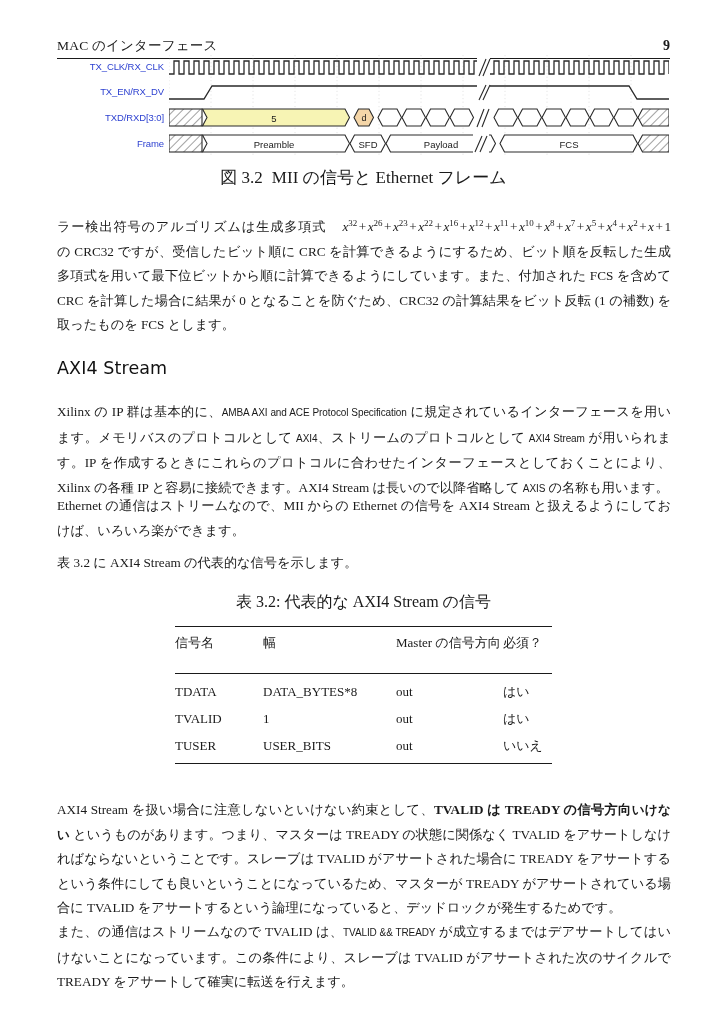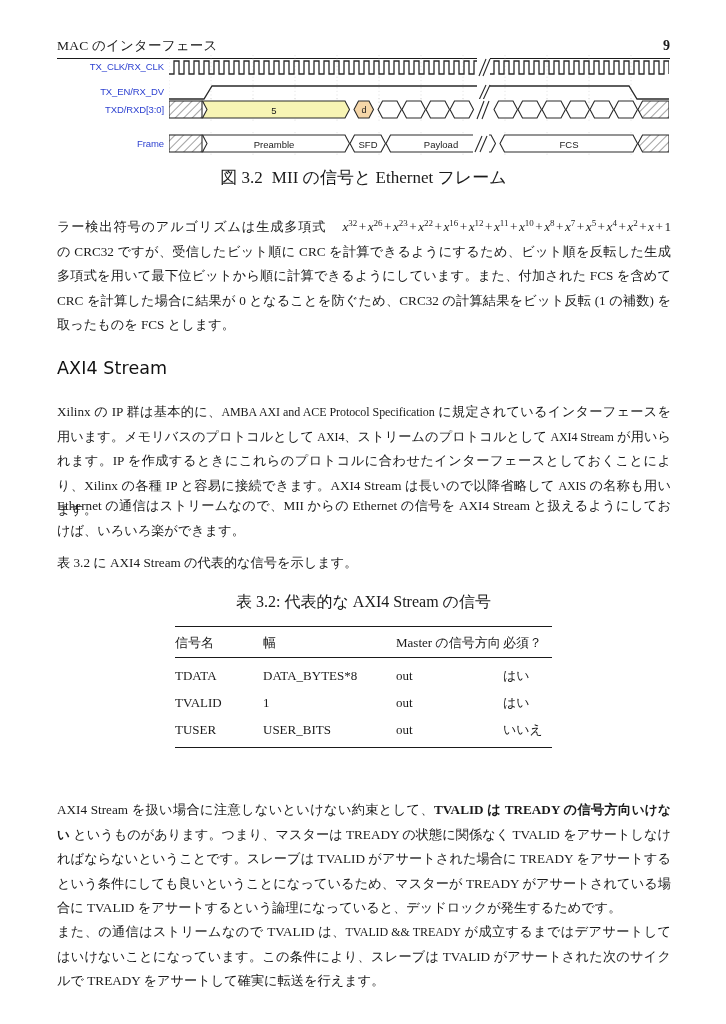--- a/index.html
+++ b/index.html
@@ -114,22 +114,22 @@
     left: 57px;
     top: 358px;
     font-family: "DejaVu Sans", "Liberation Sans", sans-serif;
     font-size: 17.5px;
     font-weight: normal;
     letter-spacing: 0.1px;
     color: #111;
   }
 
   .mono {
-    font-family: Liberation Serif, serif;
-    font-size: 12px;
+    font-family: Liberation Sans, sans-serif;
+    font-size: 10px;
     letter-spacing: -0.1px;
   }
   .gothic {
     font-family: "DejaVu Sans", "Liberation Sans", sans-serif;
     font-weight: bold;
     font-size: 12.6px;
   }
   .bold { font-weight: bold; }
 
   .math { font-family: "Liberation Serif", serif; font-style: italic; margin-left: 12px; }
@@ -157,21 +157,21 @@
   table.sigtable th,
   table.sigtable td {
     text-align: left;
     font-weight: normal;
     padding: 2px 0 3px 0;
     line-height: 22px;
     vertical-align: baseline;
   }
   table.sigtable thead tr { border-top: 1.4px solid #1a1a1a; border-bottom: 0.8px solid #1a1a1a; }
   table.sigtable tbody tr:last-child { border-bottom: 1.4px solid #1a1a1a; }
-  table.sigtable thead th { padding-top: 5px; padding-bottom: 3px; }
+  table.sigtable thead th { padding-top: 5px; padding-bottom: 19px; }
   table.sigtable tbody tr:first-child td { padding-top: 7px; }
   table.sigtable tbody tr:last-child td { padding-bottom: 6px; }
   .c-name  { width: 88px; }
   .c-width { width: 133px; }
   .c-dir   { width: 107px; }
   .c-req   { width: 49px; }
 </style>
 </head>
 <body>
 
@@ -240,21 +240,21 @@
                    h5 v-13 h5 v13 h5 v-13 h5 v13 h5 v-13 h5 v13 h5 v-13 h5 v13
                    h5 v-13 h5 v13 h5 v-13 h5 v13 h5 v-13 h5 v13 h5 v-13 h5 v13
                    h5 v-13 h5 v13 h5 v-13 h5 v13 h5 v-13 h5 v13 h5 v-13 h5 v13
                    h5 v-13 h5 v13 h5 v-13 h5 v13" fill="none" stroke="#2a2a2a" stroke-width="1.3"></path>
           <rect x="308" y="2" width="13" height="20" fill="#ffffff"></rect>
           <path d="M310,21 L317,4 M314,21 L321,4" stroke="#2a2a2a" stroke-width="1.1" fill="none"></path>
         </svg>
       </div>
     </div>
 
-    <div class="wave-row" style="top:43px;text-decoration:underline;">
+    <div class="wave-row" style="top:51px;text-decoration:underline;">
       <div class="wave-label">TXD/RXD[3:0]</div>
       <div class="wave-canvas">
         <svg width="500" height="24" viewBox="0 0 500 24">
           <defs>
             <pattern id="hatchA" width="6" height="6" patternTransform="rotate(45)" patternUnits="userSpaceOnUse">
               <rect width="6" height="6" fill="#ffffff"></rect>
               <line x1="0" y1="0" x2="0" y2="6" stroke="#555" stroke-width="1.1"></line>
             </pattern>
           </defs>
           <g stroke="#c8c8c8" stroke-width="0.5" stroke-dasharray="1.2 2.4">

